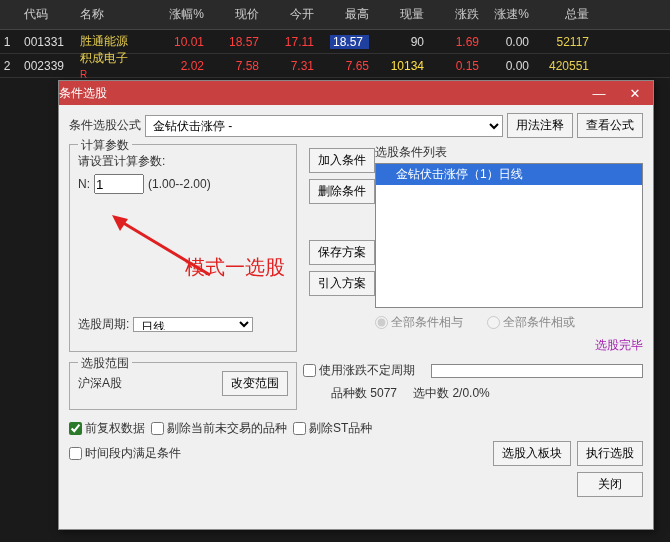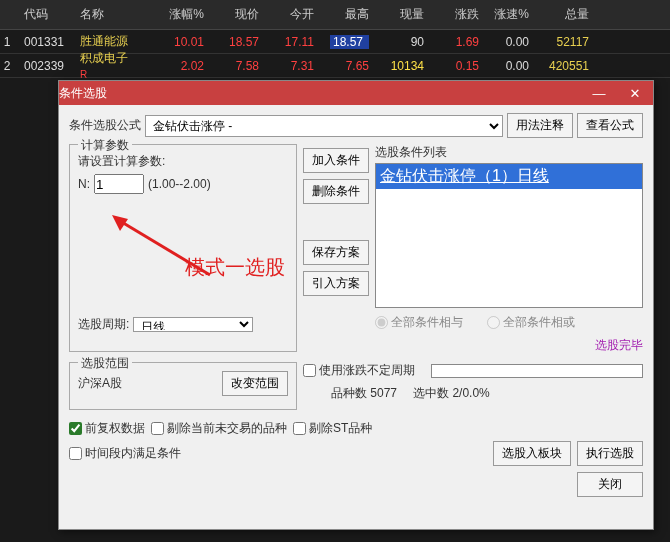--- a/index.html
+++ b/index.html
@@ -41,25 +41,25 @@
 
 .mid { display: flex; gap: 6px; }
 .left-col { width: 228px; }
 .fieldset { border: 1px solid #aaa; padding: 8px 8px 6px 8px; margin-bottom: 6px; position: relative; }
 .fieldset-title { position: absolute; top: -8px; left: 8px; background: #f0f0f0; padding: 0 3px; font-size: 12px; }
 .param-row { display: flex; align-items: center; gap: 4px; margin-top: 4px; }
 .spinner { width: 50px; height: 20px; }
 .period-select { width: 120px; height: 15px; text-decoration: underline; }
 
 .center-btns { display: flex; flex-direction: column; gap: 6px; width: 66px; padding-top: 4px; }
-.center-btns .btn { width: 100%; text-align: center; }
+.center-btns .btn { width: 100%; text-align: center; margin-left: 6px; }
 
 .right-col { flex: 1; }
 .cond-list { border: 1px solid #888; background: #fff; height: 145px; overflow: auto; margin-top: 2px; }
-.cond-item { background: #3070d8; color: #fff; padding: 2px 4px; font-size: 16px; text-decoration: underline; }
+.cond-item { background: #3070d8; color: #fff; padding: 2px 20px; font-size: 12px; }
 .radio-row { display: flex; gap: 24px; margin-top: 6px; font-size: 12px; color: #888; align-items: center; }
 .radio-row label { display: flex; align-items: center; gap: 3px; }
 .status-done { color: #a21caf; margin-left: auto; }
 
 .range-fs { margin-top: 4px; }
 .range-row { display: flex; align-items: center; justify-content: space-between; }
 
 .bottom { margin-top: 4px; }
 .chk-row { display: flex; align-items: center; gap: 6px; font-size: 12px; margin-top: 4px; }
 .chk-row label { display: flex; align-items: center; gap: 3px; }

